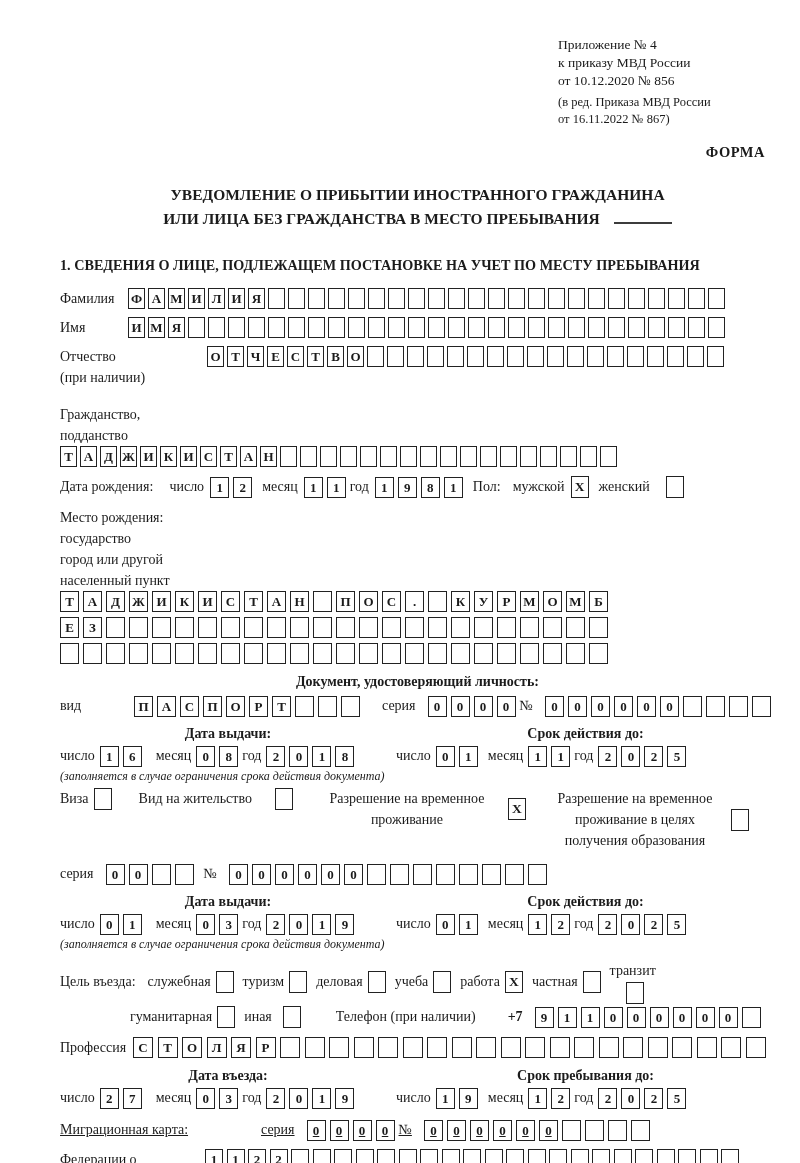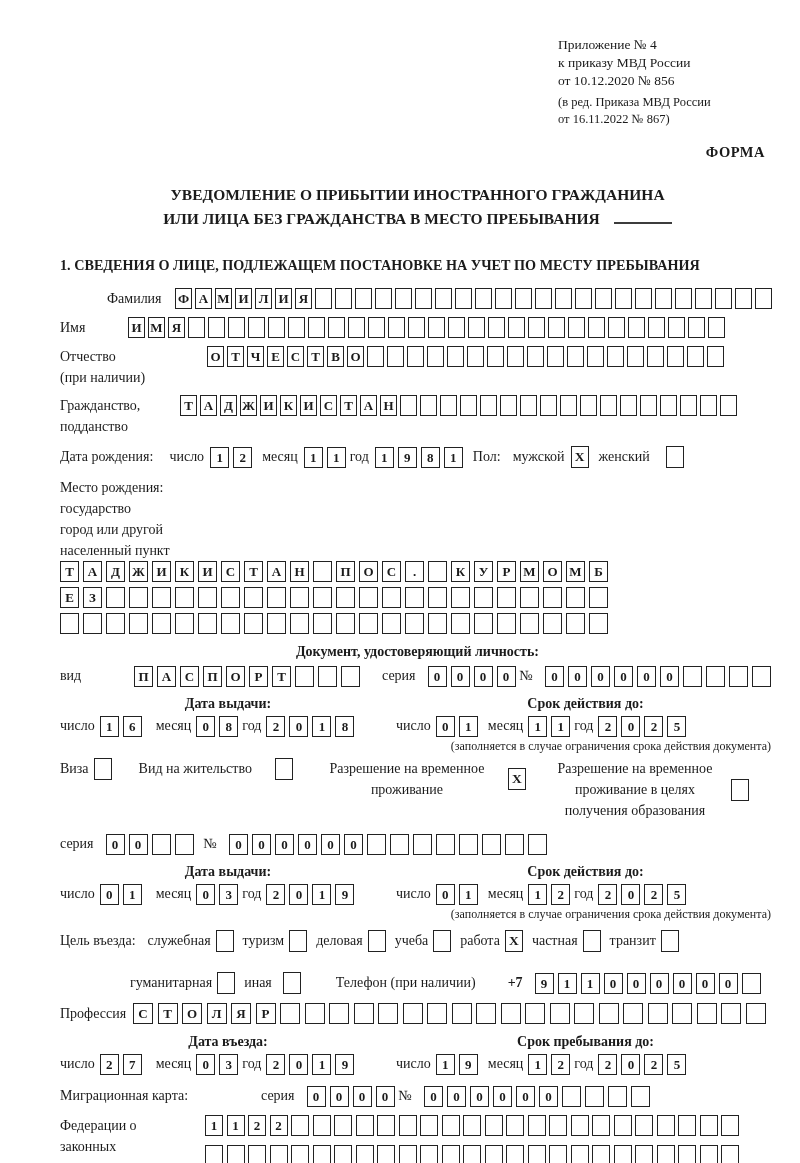--- a/index.html
+++ b/index.html
@@ -36,21 +36,21 @@
   .gap6{width:6px;flex:none;} .gap10{width:10px;flex:none;} .gap18{width:18px;flex:none;} .gap26{width:26px;flex:none;}
   .inl{display:flex;align-items:center;}
   .inl .lbl{margin-right:6px;}
   .doc-head{margin-top:10px;text-align:center;font-weight:bold;font-size:14px;}
   .datecols{display:flex;margin-top:9px;}
   .dc-left{width:47%;flex:none;}
   .dc-right{flex:1;}
   .dc-head{text-align:center;font-size:14px;font-weight:bold;}
   .dc-row{display:flex;align-items:center;margin-top:3px;}
   .dc-row .lbl{margin-right:5px;}
-  .note-right{text-align:right;font-size:12px;margin-top:2px;padding-right:4px;}
+  .note-right{text-align:left;font-size:12px;margin-top:2px;padding-right:4px;font-style:italic;}
   .para{font-size:14px;line-height:26px;margin-top:8px;}
   .opts{margin-top:4px;align-items:flex-start;}
   .opt-center{display:inline-block;text-align:center;font-size:14px;line-height:21px;white-space:normal;}
   .w190{width:190px;} .w180{width:180px;}
   .pair{display:flex;align-items:center;margin-right:9px;}
   .pair .lbl{margin-right:5px;}
   .mono-b{font-weight:bold;}
 </style>
 </head>
 <body>
@@ -69,21 +69,21 @@
 
   <div class="forma">ФОРМА</div>
 
   <div class="title">
     <div>УВЕДОМЛЕНИЕ О ПРИБЫТИИ ИНОСТРАННОГО ГРАЖДАНИНА</div>
     <div><span>ИЛИ ЛИЦА БЕЗ ГРАЖДАНСТВА В МЕСТО ПРЕБЫВАНИЯ</span><span class="title-blank"></span></div>
   </div>
 
   <div class="sec1">1. СВЕДЕНИЯ О ЛИЦЕ, ПОДЛЕЖАЩЕМ ПОСТАНОВКЕ НА УЧЕТ ПО МЕСТУ ПРЕБЫВАНИЯ</div>
 
-  <div class="row" style="margin-top:14px;justify-content:flex-end;">
+  <div class="row" style="margin-top:14px;">
     <span class="lbl lblw68">Фамилия</span>
     <div class="strip">
         <span class="box">Ф</span>
         <span class="box">А</span>
         <span class="box">М</span>
         <span class="box">И</span>
         <span class="box">Л</span>
         <span class="box">И</span>
         <span class="box">Я</span>
         <span class="box"></span>
@@ -176,21 +176,21 @@
         <span class="box"></span>
         <span class="box"></span>
         <span class="box"></span>
         <span class="box"></span>
         <span class="box"></span>
         <span class="box"></span>
         <span class="box"></span>
       </div>
   </div>
 
-  <div class="row" style="margin-top:7px;">
+  <div class="row" style="margin-top:16px;flex-direction:column;">
     <span class="lbl lblw120 two-line">
       <span>Гражданство,</span><br>
       <span>подданство</span>
     </span>
     <div class="strip">
         <span class="box">Т</span>
         <span class="box">А</span>
         <span class="box">Д</span>
         <span class="box">Ж</span>
         <span class="box">И</span>
@@ -558,27 +558,27 @@
         <span class="cb"></span>
       </span>
     <span class="pair">
         <span class="lbl">работа</span>
         <span class="cb">X</span>
       </span>
     <span class="pair">
         <span class="lbl">частная</span>
         <span class="cb"></span>
       </span>
-    <span class="pair" style="margin-right:8px;">
+    <span class="pair" style="margin-right:8px;flex-direction:column;">
         <span class="lbl">транзит</span>
         <span class="cb"></span>
       </span>
   </div>
 
-  <div class="row inl" style="margin-top:20px;margin-left:70px;">
+  <div class="row inl" style="margin-top:2px;margin-left:70px;">
     <span class="pair">
         <span class="lbl">гуманитарная</span>
         <span class="cb"></span>
       </span>
     <span class="pair">
         <span class="lbl">иная</span>
         <span class="gap6"></span>
         <span class="cb"></span>
       </span>
     <span class="gap26"></span>
@@ -674,21 +674,21 @@
         <div class="strip s17">
             <span class="box">2</span>
             <span class="box">0</span>
             <span class="box">2</span>
             <span class="box">5</span>
           </div>
       </div>
     </div>
   </div>
 
-  <div class="row inl" style="margin-top:10px;">
+  <div class="row inl" style="margin-top:10px;text-decoration:underline;">
     <span class="lbl lblw145">Миграционная карта:</span>
     <span style="width:50px;flex:none;"></span>
     <span class="lbl">серия</span>
     <span class="gap6"></span>
     <div class="strip s17">
         <span class="box">0</span>
         <span class="box">0</span>
         <span class="box">0</span>
         <span class="box">0</span>
       </div>

